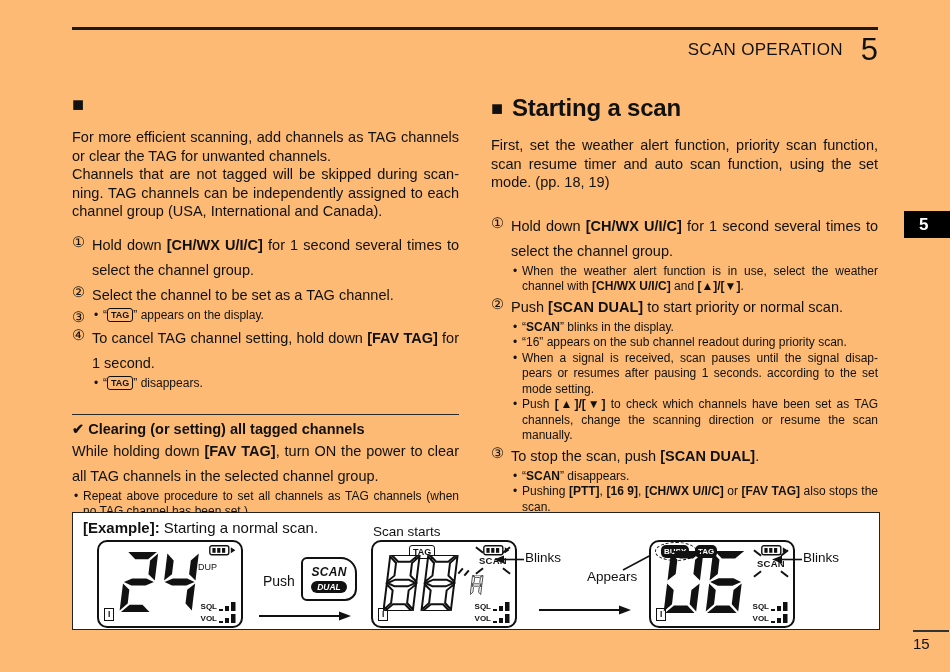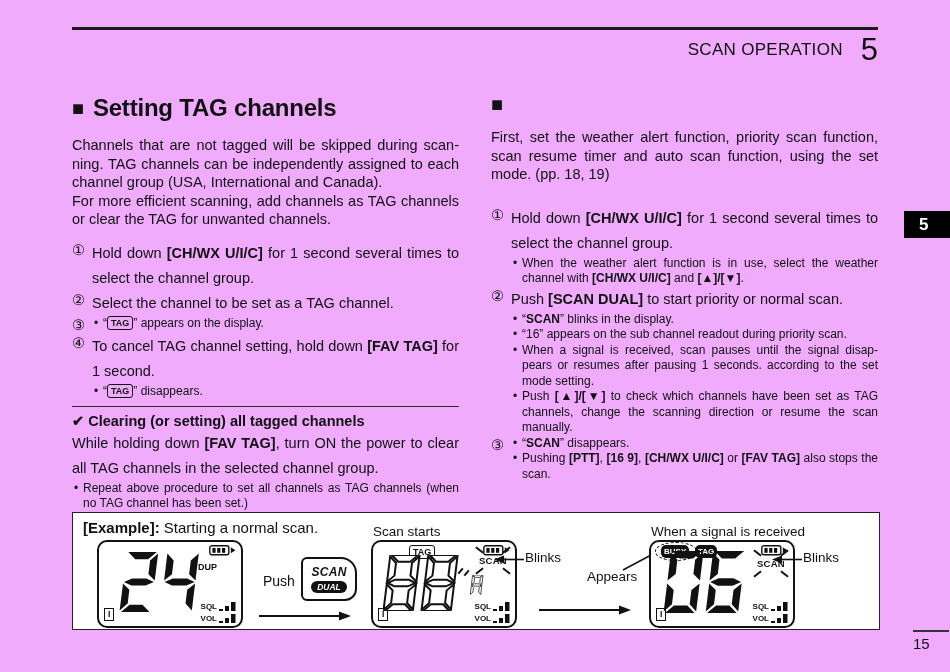--- a/index.html
+++ b/index.html
@@ -1,16 +1,16 @@
 <!DOCTYPE html>
 <html><head>
 <meta charset="utf-8">
 <style>
   html,body{margin:0;padding:0;background:#e8e8e8;}
-  .page{position:relative;width:950px;height:672px;background:#f0abfc;color:#111;
+  .page{position:relative;width:950px;height:672px;background:#fdba74;color:#111;
         font-family:"Liberation Sans",sans-serif;overflow:hidden;margin:0 auto;}
   
   .toprule{position:absolute;left:72px;top:27px;width:806px;height:3px;background:#1a1a1a;}
   .chap-header{position:absolute;top:34px;right:72px;display:flex;align-items:center;gap:18px;}
   .chap-title{font-size:17px;letter-spacing:.3px;}
   .chap-num{font-size:31px;line-height:31px;}
   .sidetab{position:absolute;left:904px;top:211px;width:46px;height:27px;background:#000;color:#fff;
            display:flex;align-items:center;padding-left:15px;font-size:17px;font-weight:bold;}
   
   .col{position:absolute;top:94px;width:387px;}
@@ -25,30 +25,30 @@
   .col-right .steps{margin-top:22px;}
   .step{display:flex;}
   .stepnum{flex:0 0 20px;font-size:14.5px;line-height:18.5px;}
   .sbody{flex:1;min-width:0;}
   .stext{font-size:14.5px;line-height:25px;text-align:justify;}
   .bullet{display:flex;margin-left:2px;}
   .bullet .dot{flex:0 0 9px;font-size:12px;line-height:15.5px;}
   .btext{flex:1;font-size:12px;line-height:15.5px;text-align:justify;}
   .tagbox{display:inline-block;border:1.3px solid #111;border-radius:3px;font-size:9px;font-weight:bold;
           line-height:10px;padding:1px 3px;vertical-align:1px;}
-  .note{margin-top:6px;border-top:1.5px solid #2a2a2a;border-bottom:1.5px solid #2a2a2a;padding:5px 0 7px 0;}
+  .note{margin-top:22px;border-top:1.5px solid #2a2a2a;border-bottom:1.5px solid #2a2a2a;padding:5px 0 7px 0;}
   .note-title{font-size:14.5px;font-weight:bold;line-height:19px;}
   .note .btext,.note .dot{font-size:12px;line-height:15.5px;}
   
   .exbox{position:absolute;left:72px;top:512px;width:806px;height:116px;border:1.6px solid #222;background:#fff;}
   .excap{position:absolute;left:10px;top:6px;font-size:15px;}
   .exlabel{position:absolute;font-size:13.5px;}
   .lcd{position:absolute;width:142px;height:84px;border:2.5px solid #111;border-radius:10px;background:#fff;}
   .battery{position:absolute;top:3px;right:5px;}
-  .dup{position:absolute;top:20px;right:24px;font-size:9px;font-weight:bold;}
+  .dup{position:absolute;top:20px;right:24px;font-size:9px;font-weight:normal;}
   .gbox{position:absolute;left:5px;bottom:5px;border:1.5px solid #111;font-size:8.5px;font-weight:bold;
         line-height:9px;padding:1px 3px;}
   .meter{position:absolute;right:5px;display:flex;align-items:flex-end;gap:2px;font-size:8px;font-weight:bold;}
   .meter-sql{bottom:15px;}
   .meter-vol{bottom:3px;}
   .digits{position:absolute;}
   .sseg{display:block;}
   .lcd-tag-outline{position:absolute;top:3px;left:36px;border:1.3px solid #111;border-radius:3px;
         font-size:9px;font-weight:bold;line-height:10px;padding:1px 3px;}
   .pill{position:absolute;background:#111;color:#fff;border-radius:5px;font-size:8px;font-weight:bold;
@@ -87,24 +87,23 @@
     <span class="chap-num">5</span>
   </div>
 
   <div class="sidetab">
     <span>5</span>
   </div>
 
   <div class="col col-left">
     <h2 class="h2">
       <span class="sq">■</span>
-      <span>Setting TAG channels</span>
     </h2>
+    <p class="body j">For more efficient scanning, add channels as TAG channels or clear the TAG for unwanted channels.</p>
     <p class="body j">Channels that are not tagged will be skipped during scan-ning. TAG channels can be independently assigned to each channel group (USA, International and Canada).</p>
-    <p class="body j">For more efficient scanning, add channels as TAG channels or clear the TAG for unwanted channels.</p>
     <div class="steps">
         <div class="step">
           <span class="stepnum">①</span>
           <div class="sbody">
             <div class="stext"><span>Hold down </span><span class="b">[CH/WX U/I/C]</span><span> for 1 second several times to select the channel group.</span></div>
           </div>
         </div>
         <div class="step">
           <span class="stepnum">②</span>
           <div class="sbody">
@@ -137,20 +136,21 @@
       <div class="bullet">
         <span class="dot">•</span>
         <div class="btext"><span>Repeat above procedure to set all channels as TAG channels (when no TAG channel has been set.)</span></div>
       </div>
     </div>
   </div>
 
   <div class="col col-right">
     <h2 class="h2">
       <span class="sq">■</span>
+      <span>Starting a scan</span>
     </h2>
     <p class="body j">First, set the weather alert function, priority scan function, scan resume timer and auto scan function, using the set mode. (pp. 18, 19)</p>
     <div class="steps">
         <div class="step">
           <span class="stepnum">①</span>
           <div class="sbody">
             <div class="stext"><span>Hold down </span><span class="b">[CH/WX U/I/C]</span><span> for 1 second several times to select the channel group.</span></div>
             <div class="bullet">
               <span class="dot">•</span>
               <div class="btext"><span>When the weather alert function is in use, select the weather channel with </span><span class="b">[CH/WX U/I/C]</span><span> and </span><span class="b">[▲]/[▼]</span><span>.</span></div>
@@ -175,20 +175,21 @@
             </div>
             <div class="bullet">
               <span class="dot">•</span>
               <div class="btext"><span>Push </span><span class="b">[▲]/[▼]</span><span> to check which channels have been set as TAG channels, change the scanning direction or resume the scan manually.</span></div>
             </div>
           </div>
         </div>
         <div class="step">
           <span class="stepnum">③</span>
           <div class="sbody">
+            <div class="stext"><span>To stop the scan, push </span><span class="b">[SCAN DUAL]</span><span>.</span></div>
             <div class="bullet">
               <span class="dot">•</span>
               <div class="btext"><span>“</span><span class="b">SCAN</span><span>” disappears.</span></div>
             </div>
             <div class="bullet">
               <span class="dot">•</span>
               <div class="btext"><span>Pushing </span><span class="b">[PTT]</span><span>, </span><span class="b">[16 9]</span><span>, </span><span class="b">[CH/WX U/I/C]</span><span> or </span><span class="b">[FAV TAG]</span><span> also stops the scan.</span></div>
             </div>
           </div>
         </div>
@@ -338,21 +339,20 @@
       <line x1="9" y1="4.5" x2="30" y2="4.5" stroke="#111" stroke-width="1.6"></line>
         <polygon points="0,4.5 10,0.5 10,8.5" fill="#111"></polygon>
     </svg>
     <div class="exlabel" style="left:452px;top:37px;">Blinks</div>
 
     <svg class="arr" style="left:466px;top:92px;" width="92" height="10" viewBox="0 0 92 10">
       <line x1="0" y1="5" x2="80" y2="5" stroke="#111" stroke-width="1.8"></line>
         <polygon points="80,0.5 92,5 80,9.5" fill="#111"></polygon>
     </svg>
 
-    <div class="exlabel" style="left:545px;top:11px;width:220px;text-align:center;">When a signal is received</div>
 
     <div class="exlabel" style="left:514px;top:56px;">Appears</div>
     <svg class="arr" style="left:548px;top:33px;" width="42" height="25" viewBox="0 0 42 25">
       <line x1="2" y1="24" x2="32" y2="8" stroke="#111" stroke-width="1.5"></line>
         <polygon points="28,3 40,4 31,13" fill="#111"></polygon>
     </svg>
 
     <div class="lcd" style="left:576px;top:27px;">
       <span class="busyoval"></span>
       <span class="pill" style="top:3px;left:10px;">BUSY</span>

